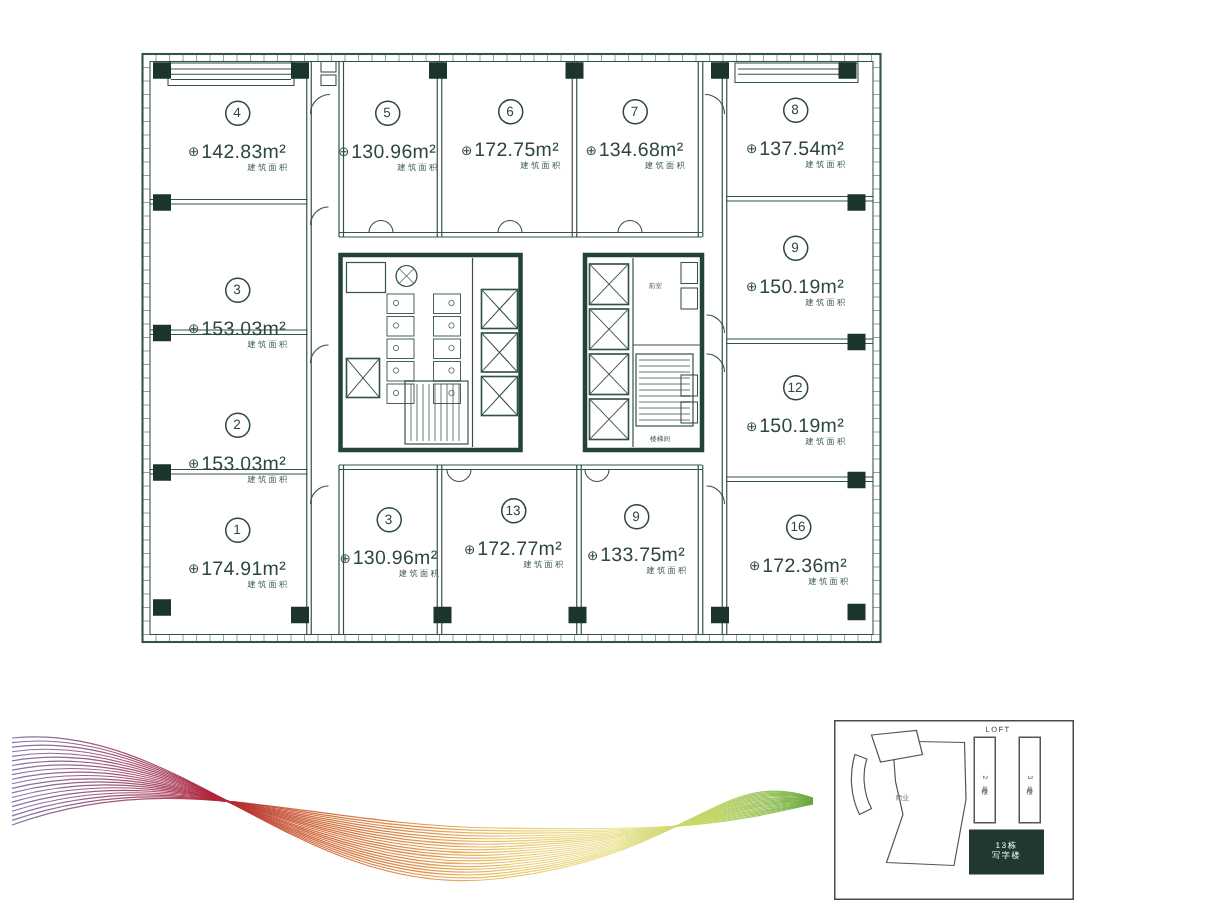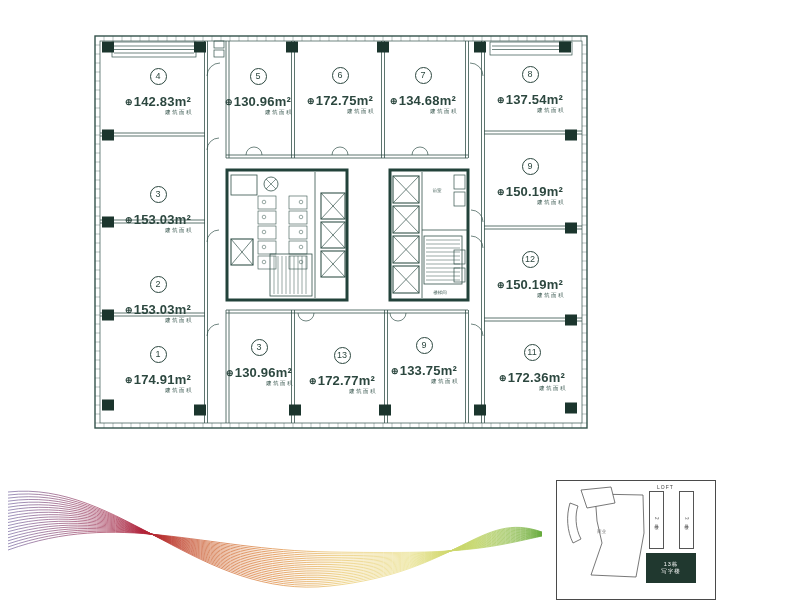--- a/index.html
+++ b/index.html
@@ -3,21 +3,21 @@
 <meta charset="utf-8">
 <style>
   html,body{margin:0;padding:0;}
   body{width:806px;height:607px;position:relative;overflow:hidden;background:#fff;
        font-family:"Liberation Sans", sans-serif;}
   #stage{position:absolute;inset:0;}
   svg{position:absolute;left:0;top:0;}
   .unit{position:absolute;width:110px;transform:translateX(-50%);text-align:center;color:#2c473f;}
   .u-no{display:inline-block;width:15px;height:15px;line-height:14px;border:1px solid #2c473f;
         border-radius:50%;font-size:9px;margin-bottom:9px;}
-  .u-area{font-size:13px;font-weight:700;letter-spacing:.2px;white-space:nowrap;}
+  .u-area{font-size:13px;font-weight:400;letter-spacing:.2px;white-space:nowrap;}
   .u-area .mark{font-size:9px;vertical-align:1px;margin-right:1px;}
   .u-cap{font-size:5.5px;letter-spacing:1.5px;color:#3c5a52;text-align:right;padding-right:20px;margin-top:0;}
   #keyplan{position:absolute;left:556px;top:480px;width:158px;height:118px;border:1px solid #4a4a4a;background:#fff;}
   #keyplan .loft{position:absolute;left:100px;top:3px;font-size:5px;letter-spacing:1px;color:#444;}
   .tower{position:absolute;width:13px;height:56px;border:1px solid #555;background:#fff;
          display:flex;align-items:center;justify-content:center;}
   .tower span{writing-mode:vertical-rl;font-size:4.5px;color:#555;letter-spacing:1px;}
   #kp-highlight{position:absolute;left:89px;top:72px;width:50px;height:30px;background:#20382f;
         color:#fff;display:flex;flex-direction:column;align-items:center;justify-content:center;
         font-size:5.5px;line-height:7px;letter-spacing:1px;}
@@ -486,30 +486,30 @@
     <div class="u-no">9</div>
     <div class="u-area"><span class="mark">⊕</span><span>150.19m²</span></div>
     <div class="u-cap">建筑面积</div>
   </div>
   <div class="unit" style="left:530px;top:248px">
     <div class="u-no">12</div>
     <div class="u-area"><span class="mark">⊕</span><span>150.19m²</span></div>
     <div class="u-cap">建筑面积</div>
   </div>
   <div class="unit" style="left:532px;top:341px">
-    <div class="u-no">11</div>
+    <div class="u-no">16</div>
     <div class="u-area"><span class="mark">⊕</span><span>172.36m²</span></div>
     <div class="u-cap">建筑面积</div>
   </div>
   <div class="unit" style="left:424px;top:334px">
     <div class="u-no">9</div>
     <div class="u-area"><span class="mark">⊕</span><span>133.75m²</span></div>
     <div class="u-cap">建筑面积</div>
   </div>
-  <div class="unit" style="left:342px;top:344px">
+  <div class="unit" style="left:342px;top:330px">
     <div class="u-no">13</div>
     <div class="u-area"><span class="mark">⊕</span><span>172.77m²</span></div>
     <div class="u-cap">建筑面积</div>
   </div>
   <div class="unit" style="left:259px;top:336px">
     <div class="u-no">3</div>
     <div class="u-area"><span class="mark">⊕</span><span>130.96m²</span></div>
     <div class="u-cap">建筑面积</div>
   </div>
 

